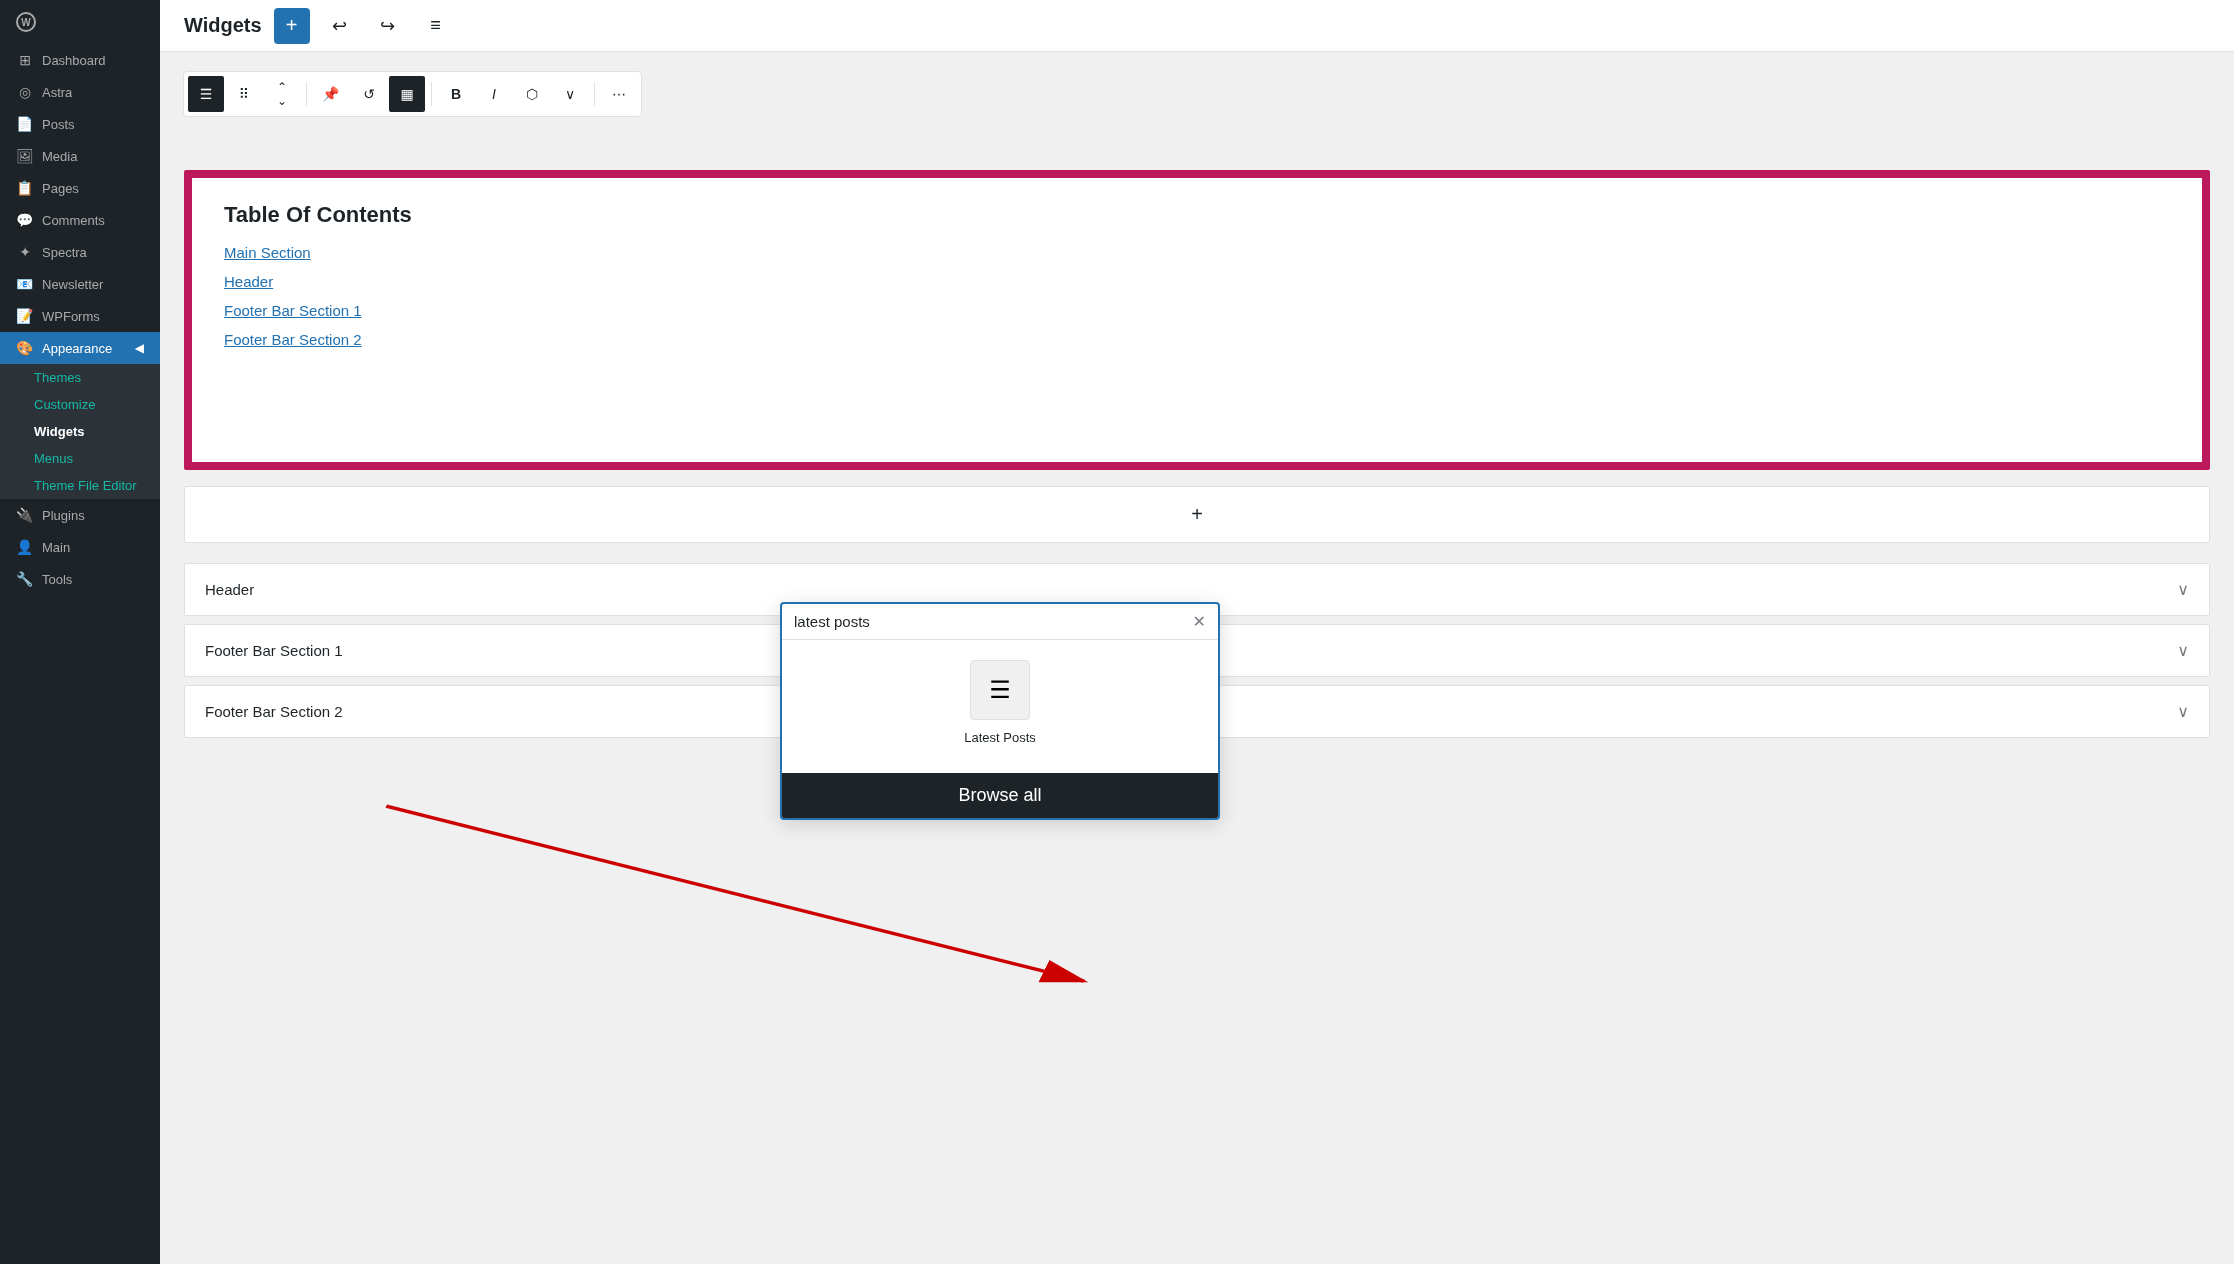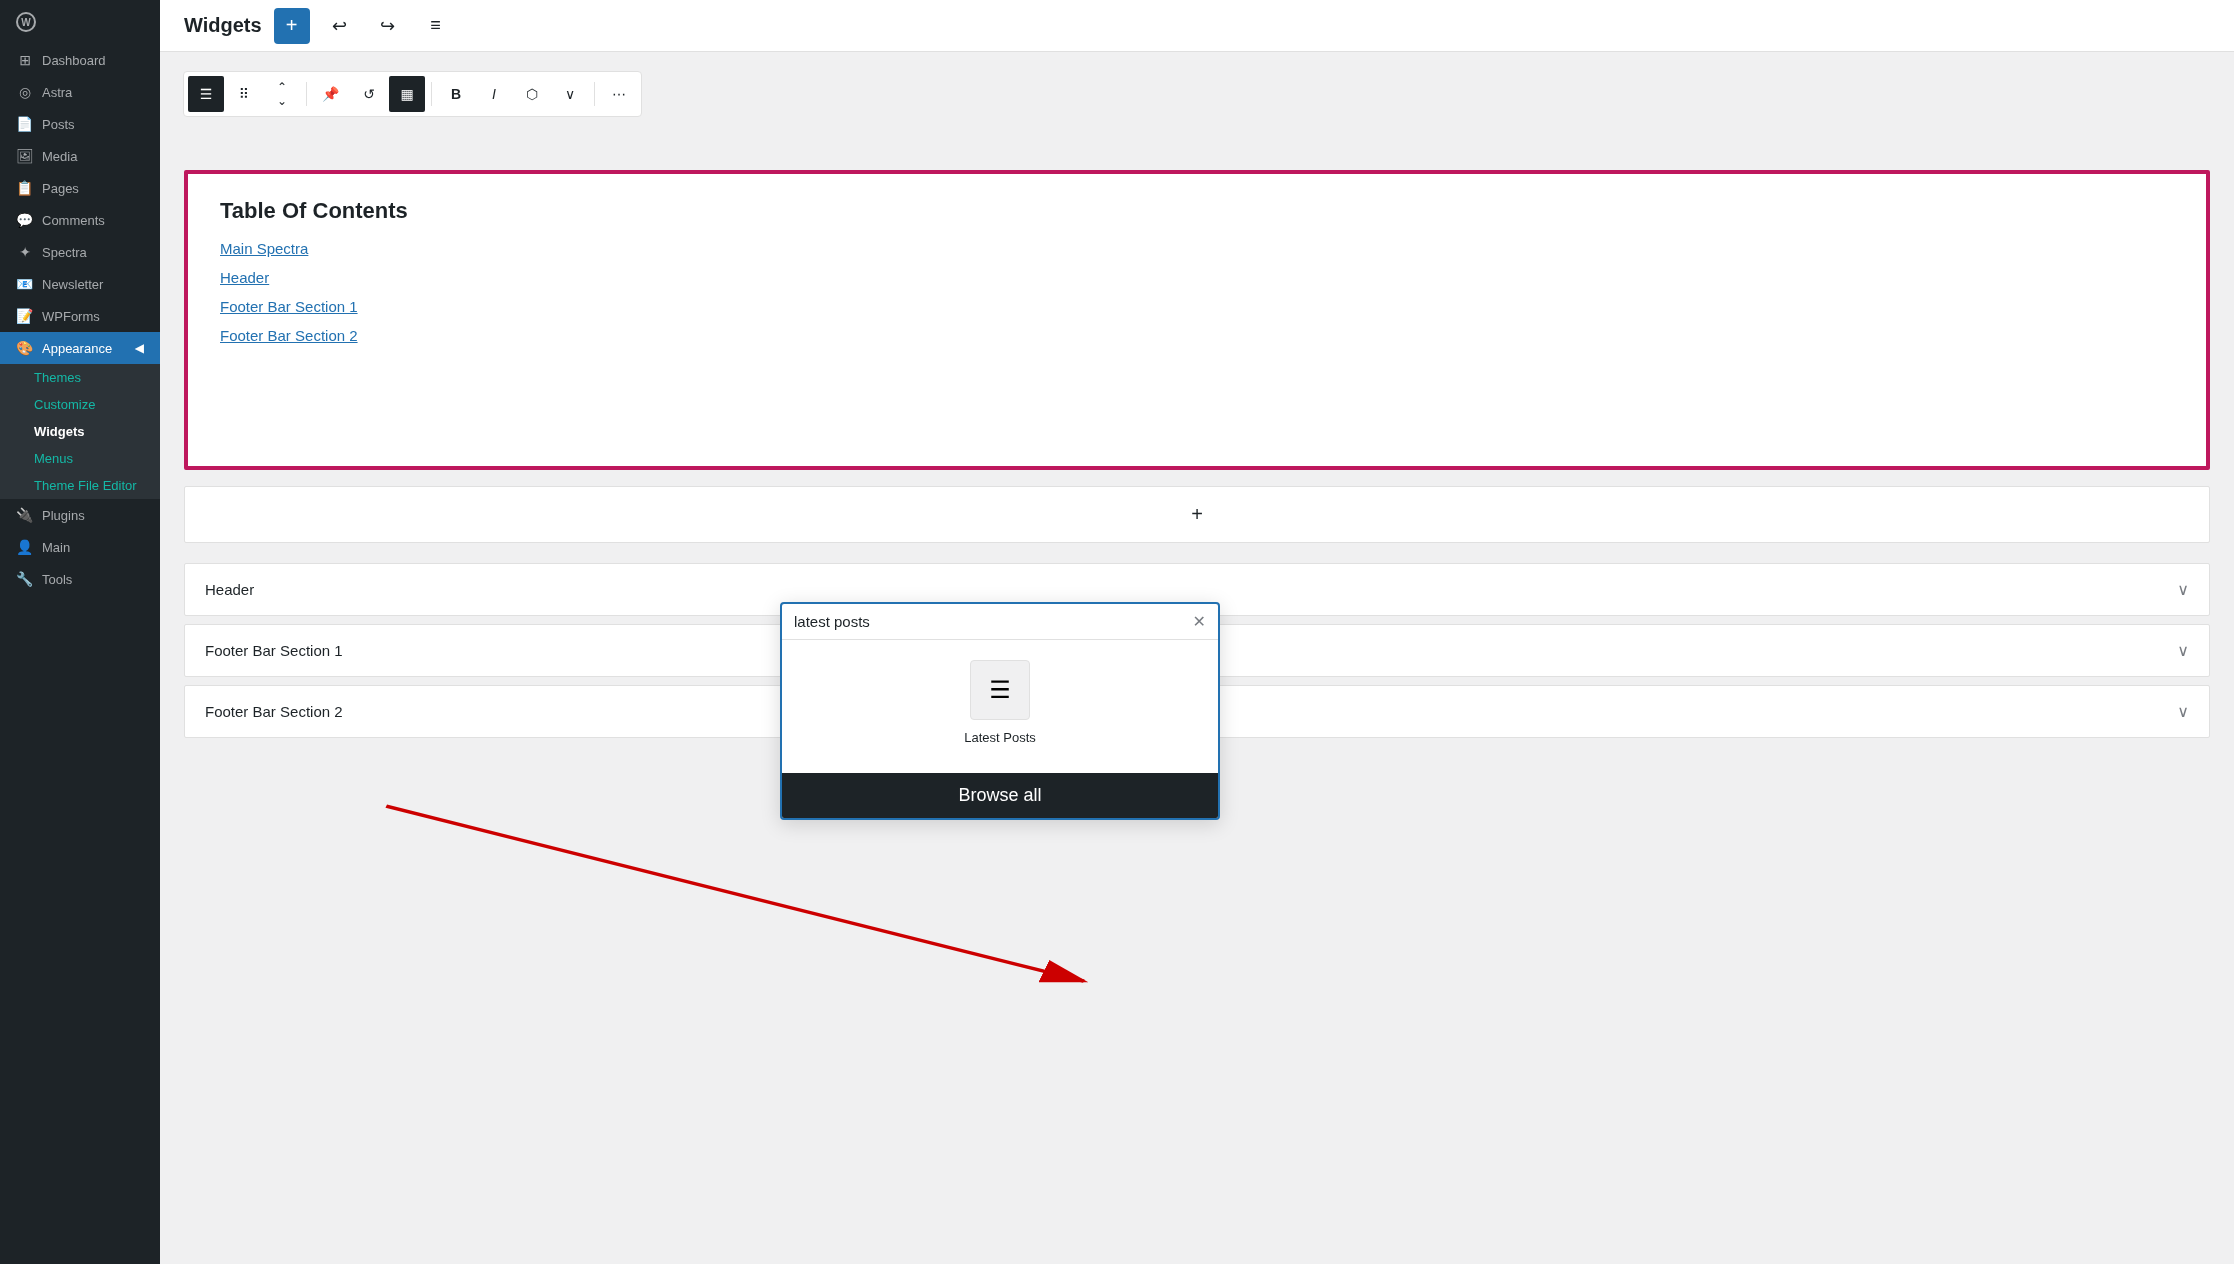--- a/index.html
+++ b/index.html
@@ -136,21 +136,21 @@
       display: flex; align-items: center; justify-content: center;
       font-size: 14px;
       color: #1d2327;
     }
     .toolbar-btn.active { background: #1d2327; color: #fff; }
     .toolbar-divider { width: 1px; height: 24px; background: #e0e0e0; margin: 0 4px; }
 
     
     .block-content {
       background: #fff;
-      border: 4px solid #be185d;
+      border: 8px solid #be185d;
       border-radius: 2px;
       padding: 24px 32px;
       margin-top: 48px;
       min-height: 300px;
     }
 
     .toc-title {
       font-size: 22px;
       font-weight: 600;
       color: #1d2327;
@@ -394,21 +394,21 @@
         <button class="toolbar-btn" style="font-weight:bold;">B</button>
         <button class="toolbar-btn" style="font-style:italic;">I</button>
         <button class="toolbar-btn">⬡</button>
         <button class="toolbar-btn">∨</button>
         <div class="toolbar-divider"></div>
         <button class="toolbar-btn">⋯</button>
       </div>
 
       <div class="block-content">
         <div class="toc-title">Table Of Contents</div>
-        <a class="toc-link">Main Spectra</a>
+        <a class="toc-link">Main Section</a>
         <a class="toc-link">Header</a>
         <a class="toc-link">Footer Bar Section 1</a>
         <a class="toc-link">Footer Bar Section 2</a>
       </div>
     </div>
 
     <button class="add-block-btn">
       <span>+</span>
     </button>
 

